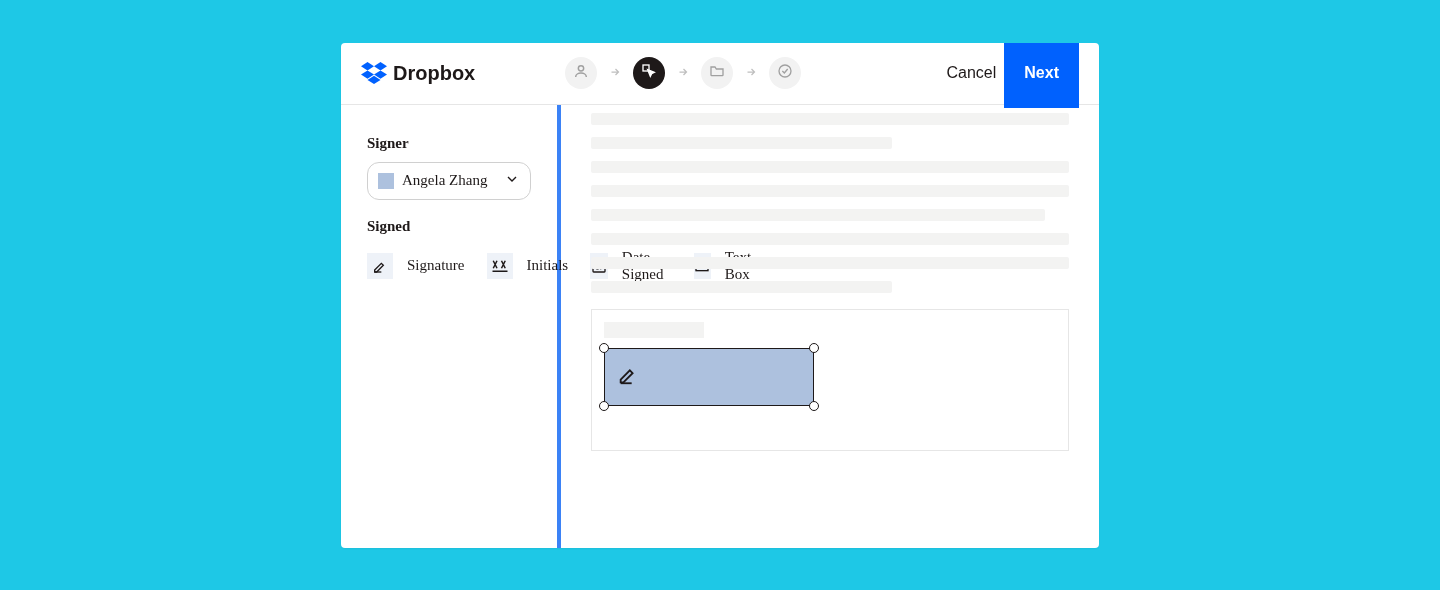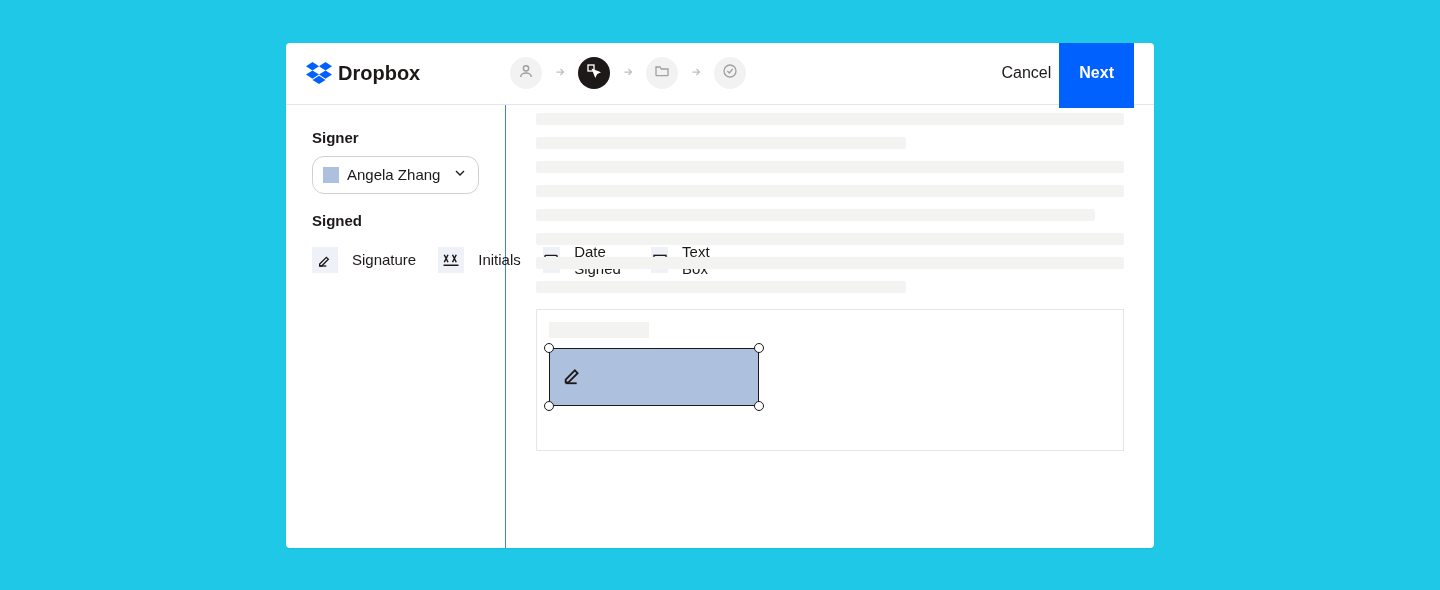--- a/index.html
+++ b/index.html
@@ -7,21 +7,21 @@
     background: #1ec8e6;
     font-family: -apple-system, BlinkMacSystemFont, "Segoe UI", Helvetica, Arial, sans-serif;
     width: 1440px;
     height: 590px;
     display: flex;
     align-items: center;
     justify-content: center;
   }
   .app-window {
     background: #fff;
-    width: 868px;
+    width: 758px;
     height: 505px;
     border-radius: 4px;
     overflow: hidden;
     display: flex;
     flex-direction: column;
     box-shadow: 0 1px 2px rgba(0,0,0,0.05);
   }
   
   .header {
     display: flex;
@@ -77,22 +77,23 @@
     cursor: pointer;
   }
   
   .body {
     flex: 1;
     display: flex;
     overflow: hidden;
   }
   .sidebar {
     width: 220px;
-    border-right: 1px solid #3b82f6;
-    padding: 16px 26px;
+    border-right: 4px solid #3b82f6;
+    padding: 22px 26px;
+    font-family: Liberation Serif, serif;
   }
   .section-label {
     font-size: 15px;
     font-weight: 700;
     color: #1e1919;
     margin-bottom: 10px;
     margin-top: 8px;
   }
   .signer-select {
     border: 1px solid #d0d0d0;

